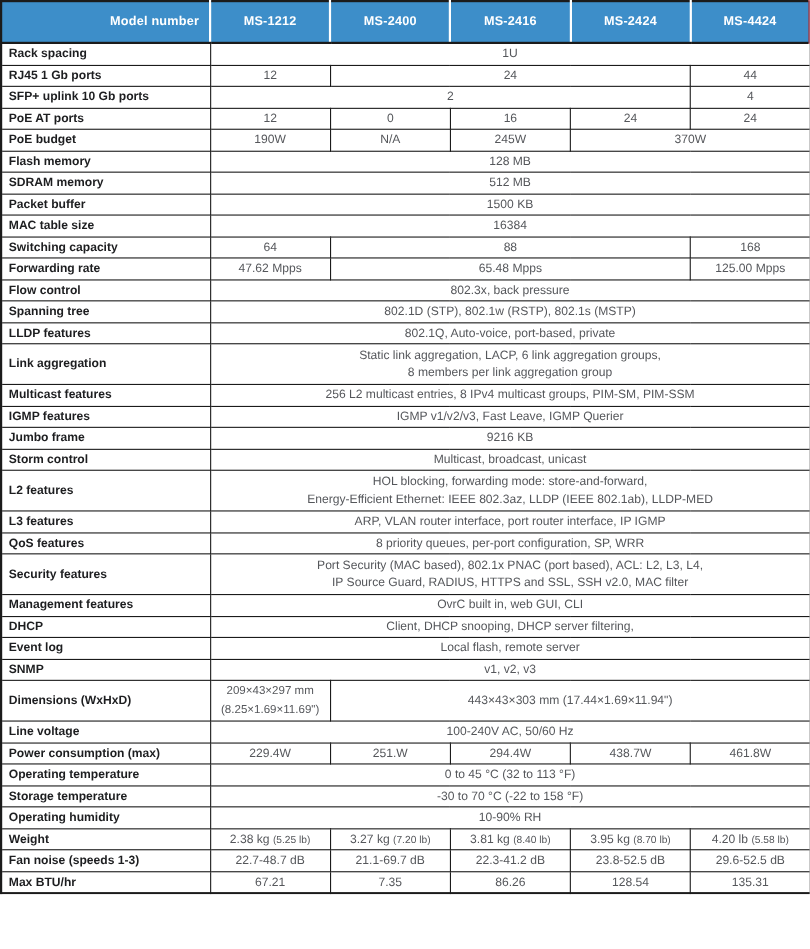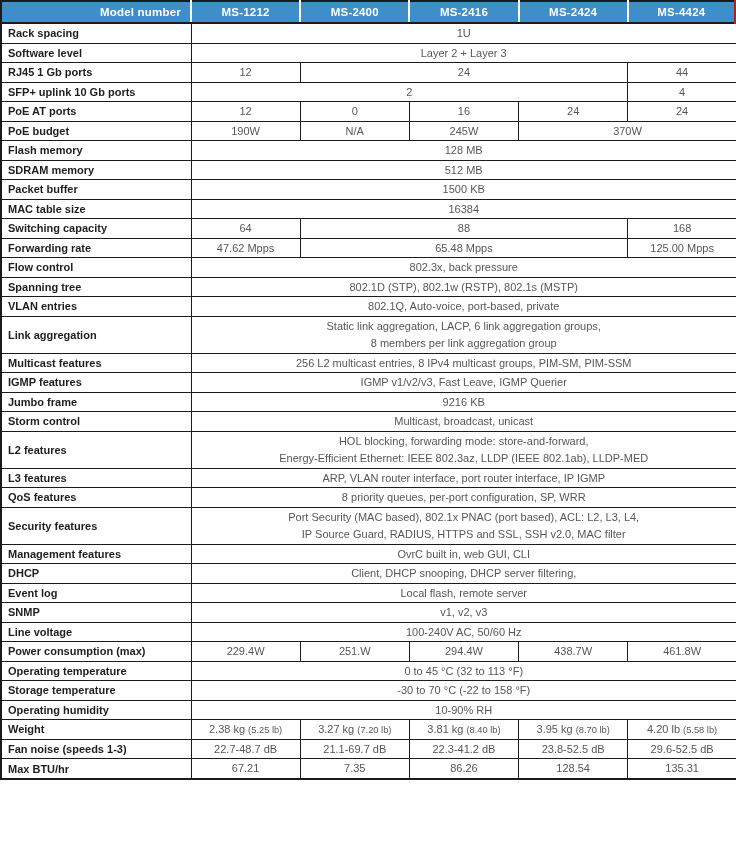--- a/index.html
+++ b/index.html
@@ -11,36 +11,36 @@
   .page {
     width: 736px;
   }
   table.spec-table {
     width: 736px;
     border-collapse: collapse;
     table-layout: fixed;
     border: 2px solid #1b1b1b;
   }
   
-  thead tr { height: 22px; }
+  thead tr { height: 38px; }
   thead th {
     background: #3d8ec9;
     color: #ffffff;
     font-size: 11.5px;
     font-weight: bold;
     padding: 2px 9px;
     border: 2px solid #ffffff;
     border-top: 2px solid #1b1b1b;
     border-bottom: 2px solid #1b1b1b;
     letter-spacing: 0.2px;
   }
   thead th.label-head { text-align: right; }
   thead th.model-head { text-align: center; padding: 2px 2px; }
   thead th:first-child { border-left: 2px solid #1b1b1b; }
-  thead th:last-child  { border-right: 6px solid #b91c1c; }
+  thead th:last-child  { border-right: 4px solid #b91c1c; }
   
   tbody tr { height: 19px; }
   tbody tr.tall { height: 37px; }
   tbody th, tbody td {
     border: 1.5px solid #1b1b1b;
     vertical-align: middle;
   }
   tbody th.row-label {
     text-align: left;
     font-size: 11px;
@@ -83,24 +83,20 @@
           <th class="model-head">MS-2424</th>
           <th class="model-head">MS-4424</th>
         </tr>
     </thead>
     <tbody id="spec-body">
         <tr>
           <th class="row-label" scope="row">Rack spacing</th>
           <td colspan="5">1U</td>
         </tr>
         <tr>
-          <th class="row-label" scope="row">Software level</th>
-          <td colspan="5">Layer 2 + Layer 3</td>
-        </tr>
-        <tr>
           <th class="row-label" scope="row">RJ45 1 Gb ports</th>
           <td>12</td>
           <td colspan="3">24</td>
           <td>44</td>
         </tr>
         <tr>
           <th class="row-label" scope="row">SFP+ uplink 10 Gb ports</th>
           <td colspan="4">2</td>
           <td>4</td>
         </tr>
@@ -149,21 +145,21 @@
         </tr>
         <tr>
           <th class="row-label" scope="row">Flow control</th>
           <td colspan="5">802.3x, back pressure</td>
         </tr>
         <tr>
           <th class="row-label" scope="row">Spanning tree</th>
           <td colspan="5">802.1D (STP), 802.1w (RSTP), 802.1s (MSTP)</td>
         </tr>
         <tr>
-          <th class="row-label" scope="row">VLAN entries</th>
+          <th class="row-label" scope="row">LLDP features</th>
           <td colspan="5">802.1Q, Auto-voice, port-based, private</td>
         </tr>
         <tr class="tall">
           <th class="row-label" scope="row">Link aggregation</th>
           <td colspan="5">Static link aggregation, LACP, 6 link aggregation groups,
 8 members per link aggregation group</td>
         </tr>
         <tr>
           <th class="row-label" scope="row">Multicast features</th>
           <td colspan="5">256 L2 multicast entries, 8 IPv4 multicast groups, PIM-SM, PIM-SSM</td>
@@ -206,20 +202,26 @@
           <th class="row-label" scope="row">DHCP</th>
           <td colspan="5">Client, DHCP snooping, DHCP server filtering,</td>
         </tr>
         <tr>
           <th class="row-label" scope="row">Event log</th>
           <td colspan="5">Local flash, remote server</td>
         </tr>
         <tr>
           <th class="row-label" scope="row">SNMP</th>
           <td colspan="5">v1, v2, v3</td>
+        </tr>
+        <tr class="tall dim-row">
+          <th class="row-label" scope="row">Dimensions (WxHxD)</th>
+          <td>209×43×297 mm
+(8.25×1.69×11.69")</td>
+          <td colspan="4">443×43×303 mm (17.44×1.69×11.94")</td>
         </tr>
         <tr>
           <th class="row-label" scope="row">Line voltage</th>
           <td colspan="5">100-240V AC, 50/60 Hz</td>
         </tr>
         <tr>
           <th class="row-label" scope="row">Power consumption (max)</th>
           <td>229.4W</td>
           <td>251.W</td>
           <td>294.4W</td>

